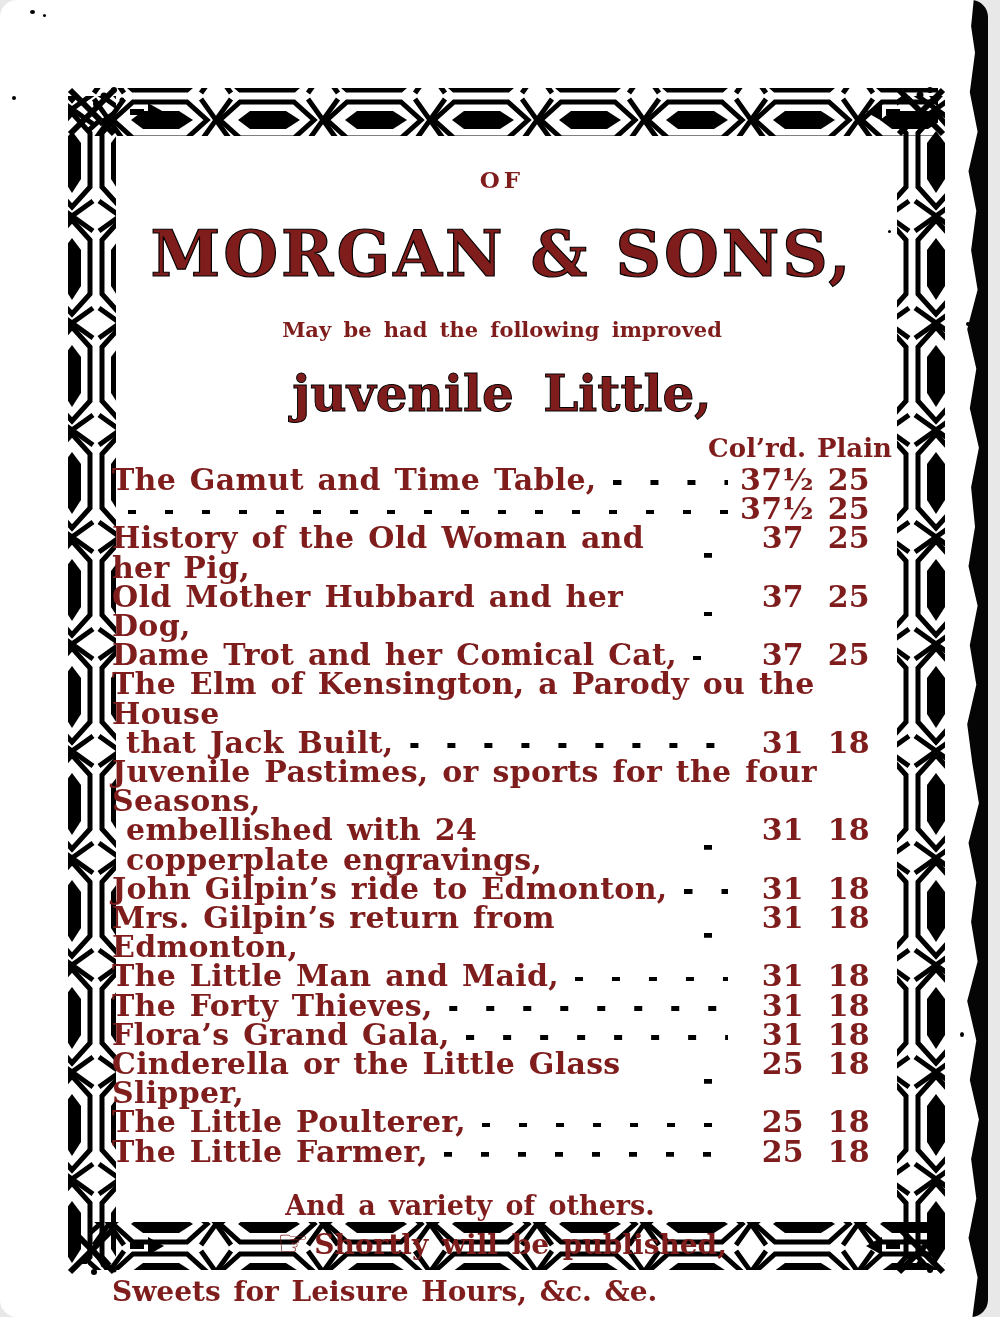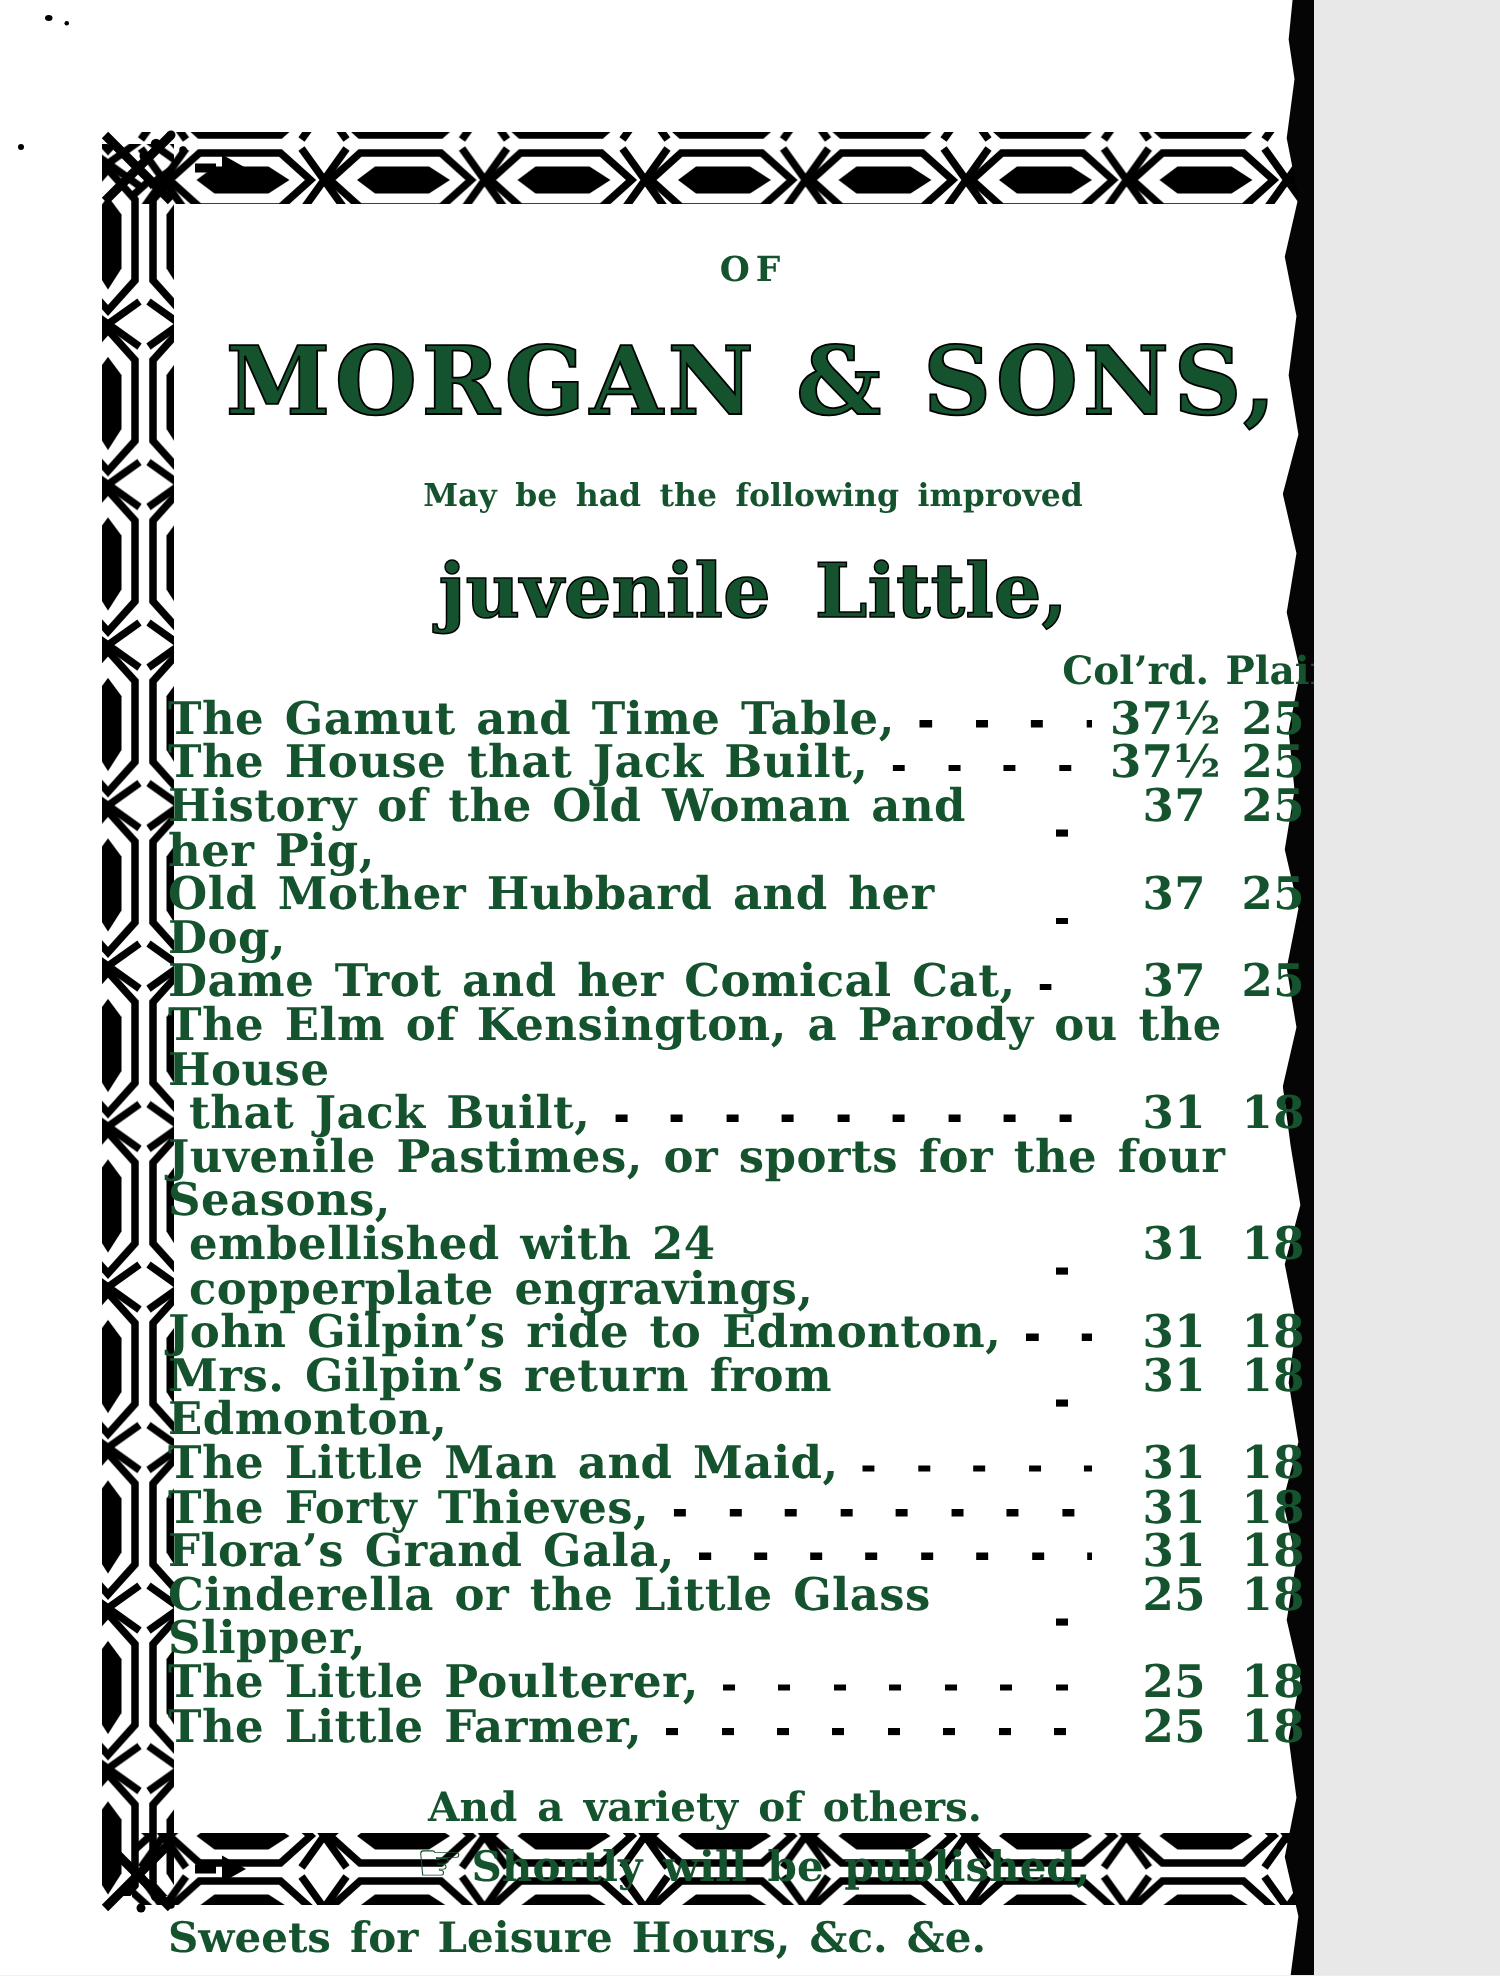--- a/index.html
+++ b/index.html
@@ -1,19 +1,20 @@
 <!DOCTYPE html>
 <html><head>
 <meta charset="utf-8">
 <style>
   html,body{margin:0;padding:0;background:#e8e8e8;}
   .sheet{
-    position:relative;width:876px;height:1317px;background:#ffffff;
-    overflow:hidden;color:#14532d;
+    position:relative;width:988px;height:1317px;background:#ffffff;
+    overflow:hidden;color:#7f1d1d;
     font-family:"DejaVu Serif","Liberation Serif",serif;
+    border-radius:17px;
   }
   .border-svg{position:absolute;left:0;top:0;z-index:1;}
   
   .page-edge{
     position:absolute;top:0;right:0;width:26px;height:1317px;background:#050505;z-index:2;
     clip-path:polygon(45% 0%,100% 0%,100% 100%,40% 100%,
       60% 97%,25% 94%,55% 91%,35% 88%,65% 85%,30% 82%,55% 79%,20% 76%,60% 73%,
       35% 70%,55% 67%,25% 64%,65% 61%,40% 58%,20% 55%,55% 52%,30% 49%,60% 46%,
       25% 43%,50% 40%,35% 37%,65% 34%,30% 31%,55% 28%,20% 25%,60% 22%,35% 19%,
       55% 16%,25% 13%,60% 10%,30% 7%,50% 4%,35% 2%);
@@ -141,21 +142,20 @@
     </div>
 
     <div class="book-list">
         <div class="book-line">
           <span class="title">The Gamut and Time Table,</span>
           <span class="leader"></span>
           <span class="price colrd">37½</span>
           <span class="price plain">25</span>
         </div>
         <div class="book-line">
-          <span class="title">The House that Jack Built,</span>
           <span class="leader"></span>
           <span class="price colrd">37½</span>
           <span class="price plain">25</span>
         </div>
         <div class="book-line">
           <span class="title">History of the Old Woman and her Pig,</span>
           <span class="leader"></span>
           <span class="price colrd">37</span>
           <span class="price plain">25</span>
         </div>

